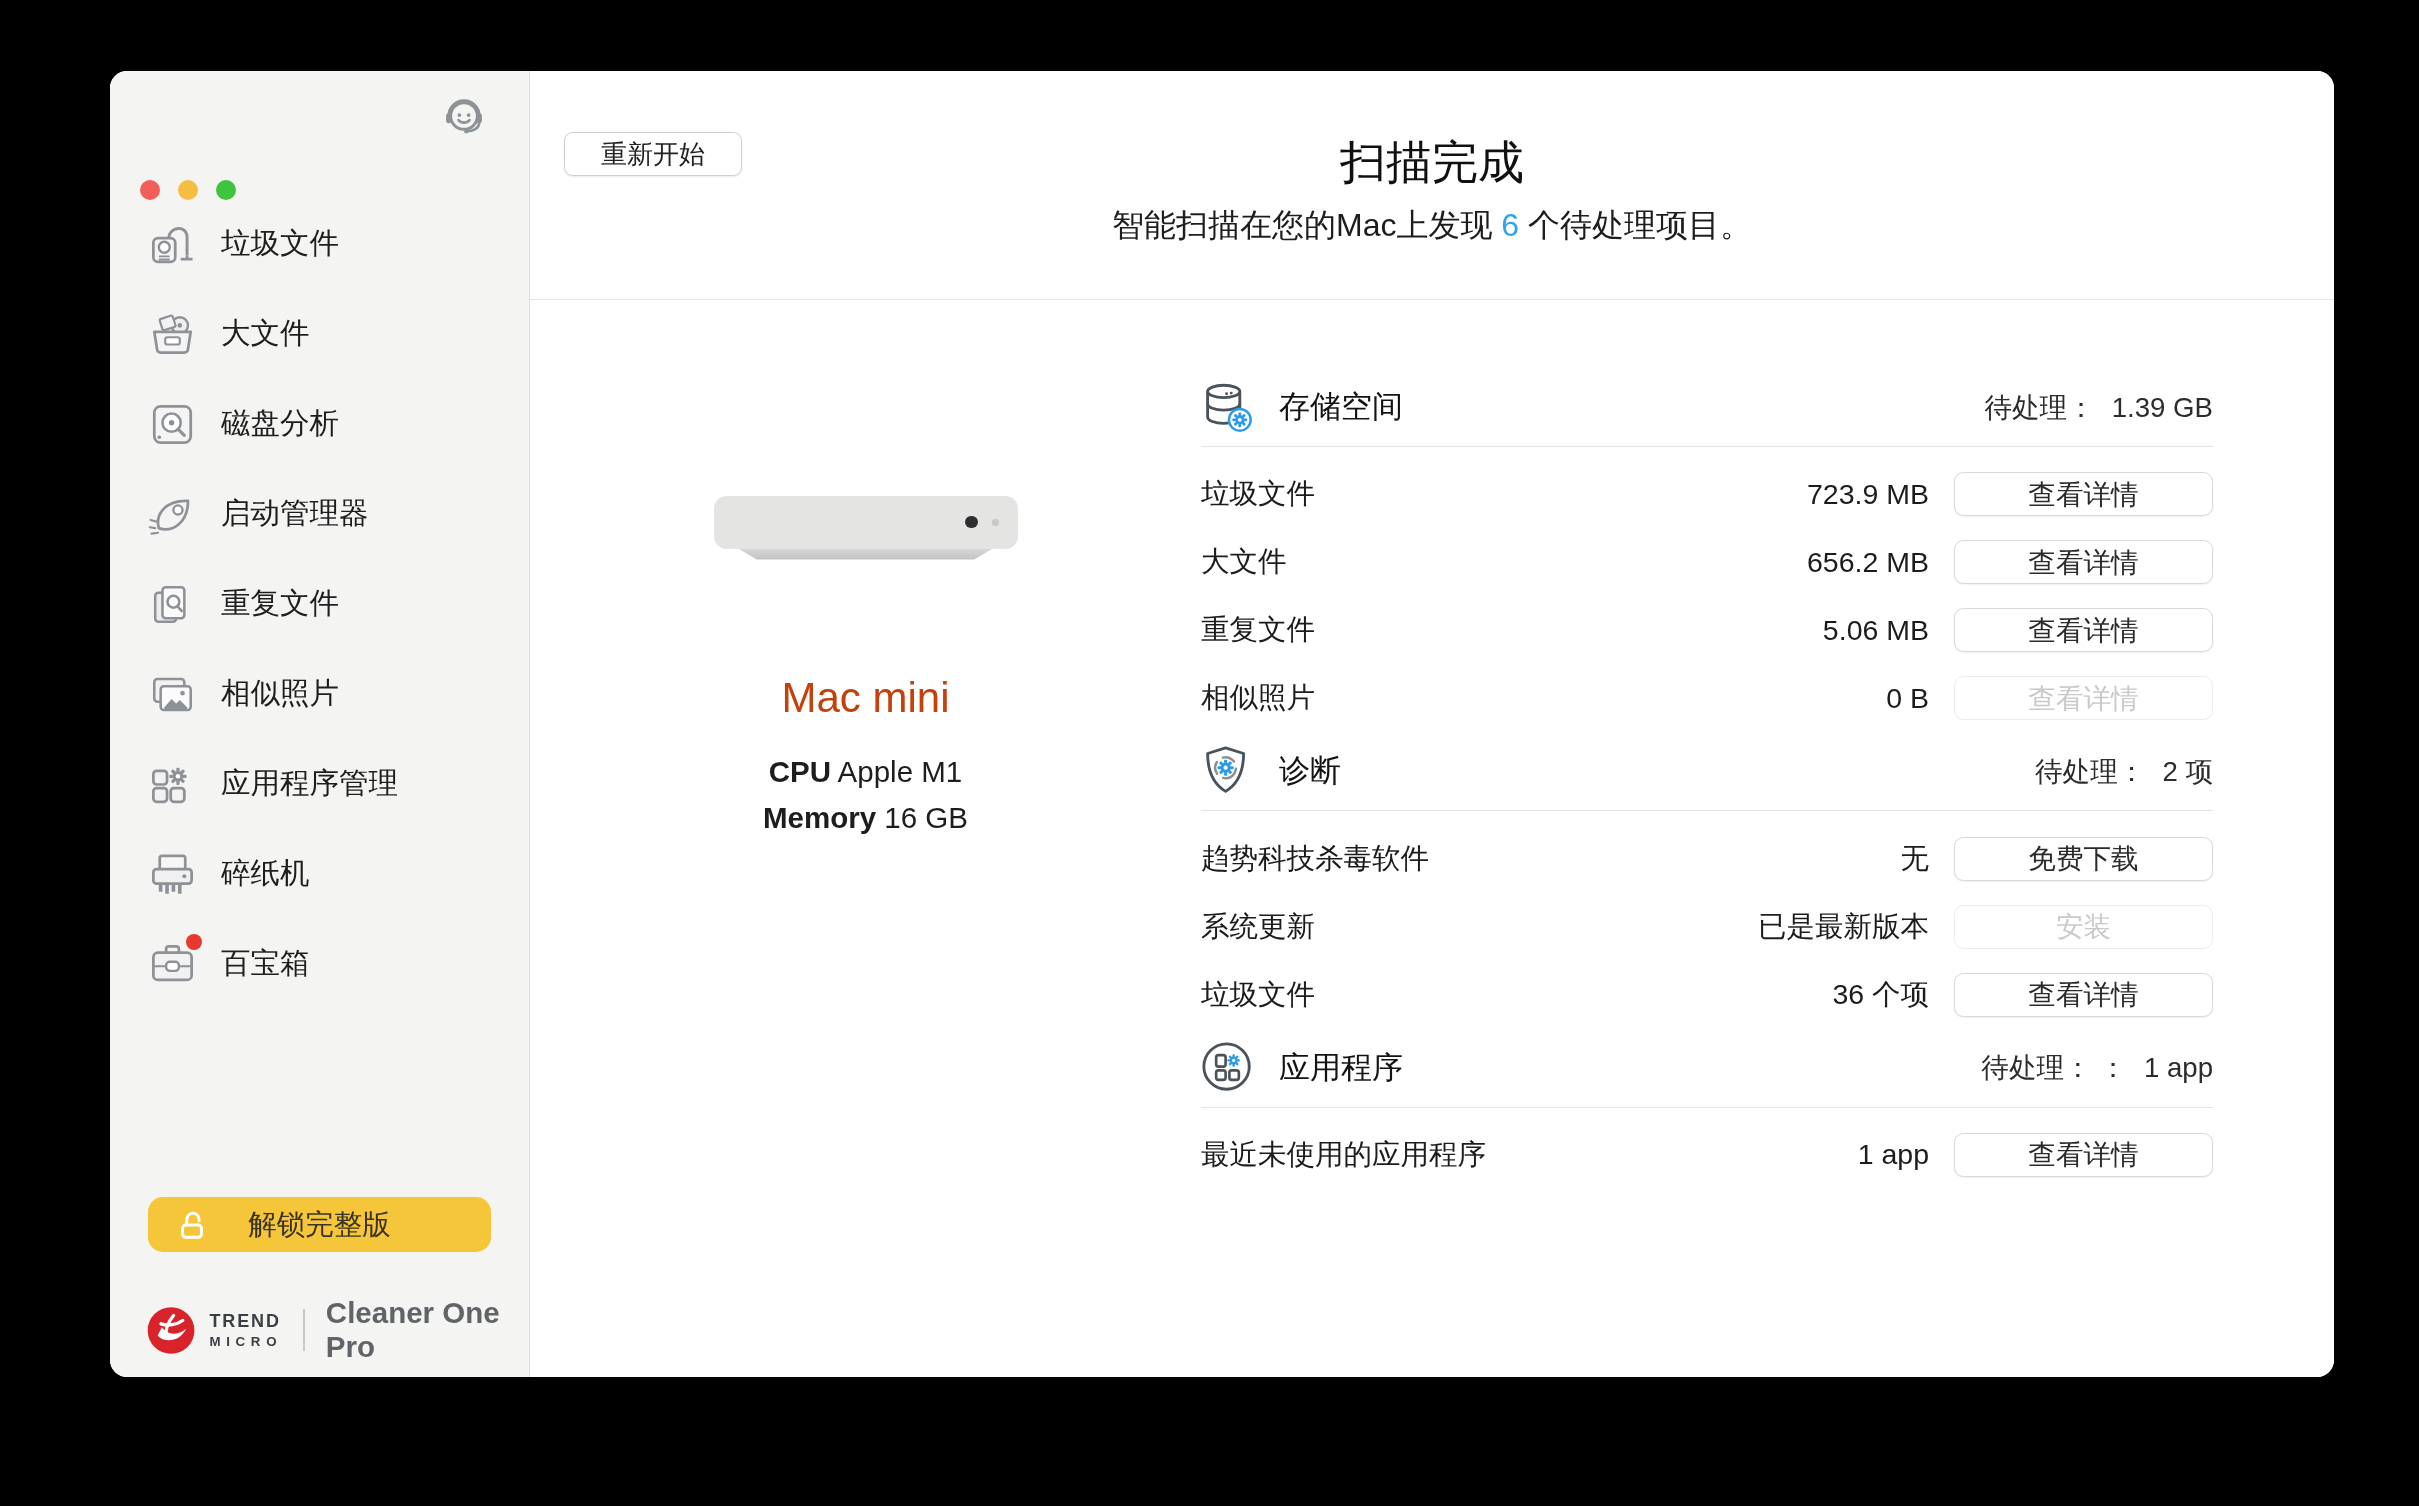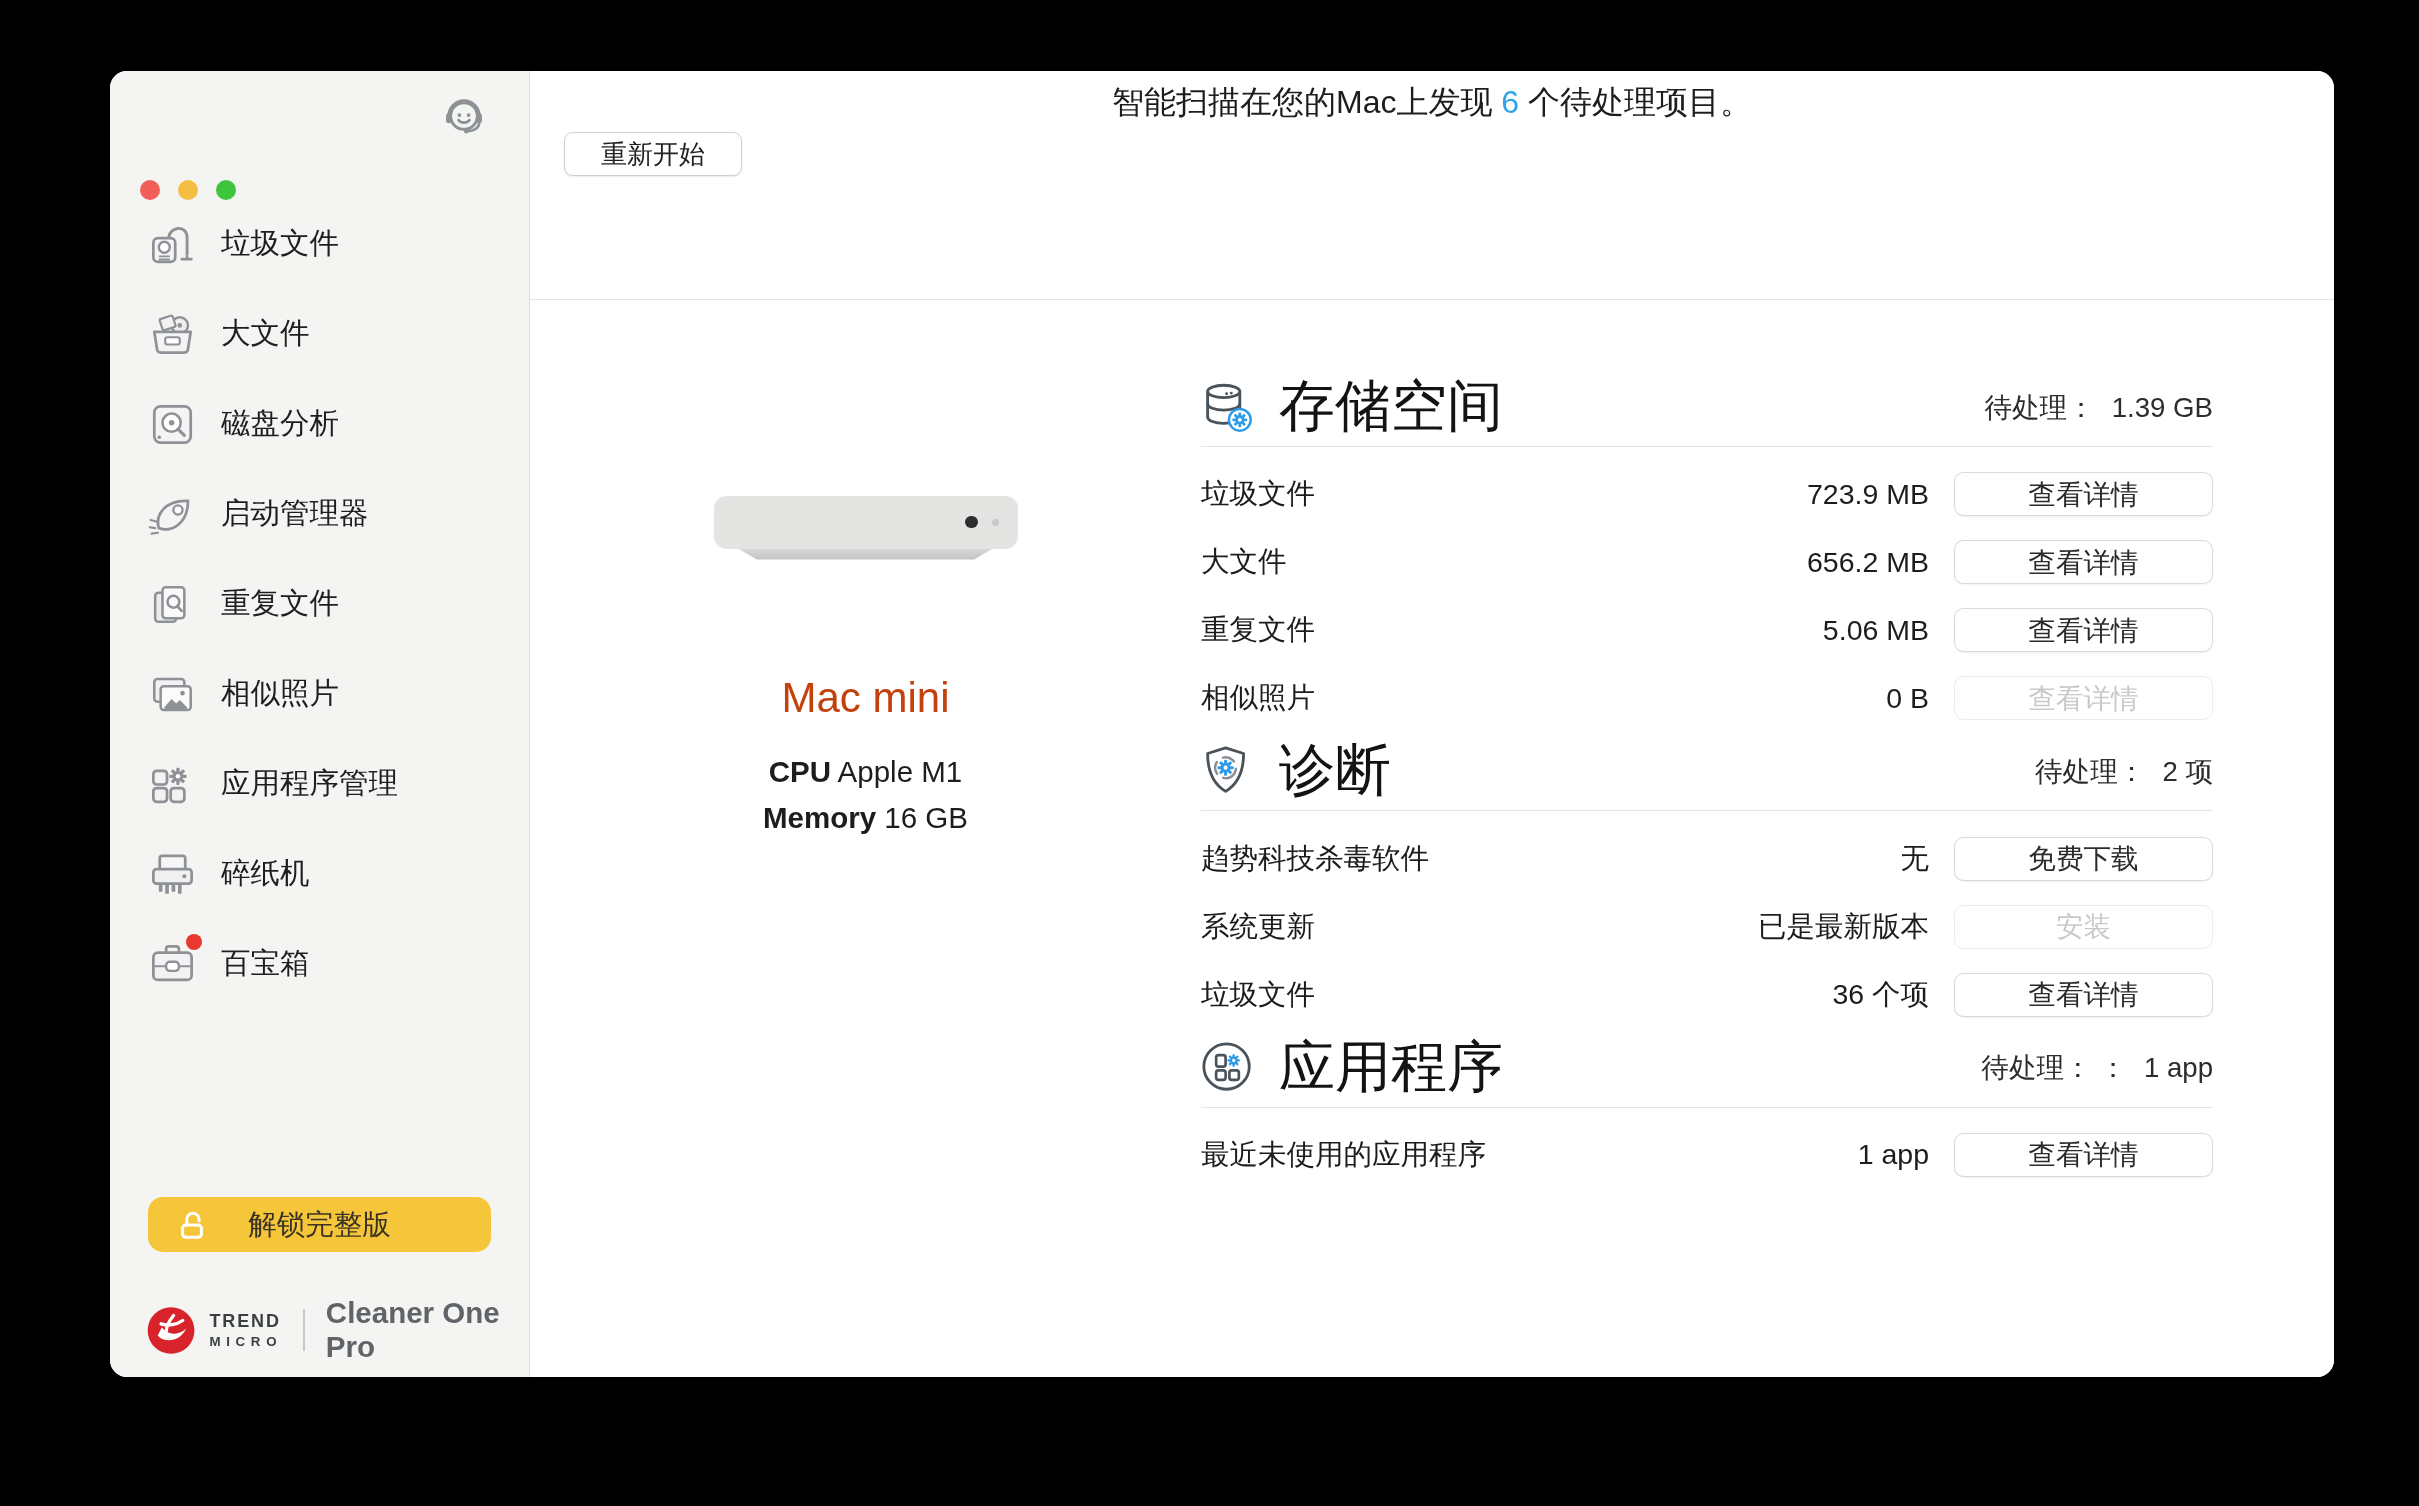--- a/index.html
+++ b/index.html
@@ -53,21 +53,21 @@
   .mac-body{margin-top:196px;width:304px;height:53px;background:#e4e4e3;border-radius:12.4px;position:relative;}
   .mac-led-dark{position:absolute;right:40px;top:20px;width:12.4px;height:12.4px;border-radius:50%;background:#2e2e30;}
   .mac-led-light{position:absolute;right:19px;top:23px;width:6.7px;height:6.7px;border-radius:50%;background:#c9c9c9;}
   .mac-base{width:253px;height:10.5px;background:linear-gradient(#d7d7d7,#c3c3c5);clip-path:polygon(0 0,100% 0,93% 100%,7% 100%);}
   .device-name{margin-top:114px;font-size:42px;color:#c2410c;}
   .device-specs{margin-top:27px;font-size:29.5px;color:#1d1d1f;line-height:46px;text-align:center;}
   .device-specs b{font-weight:bold;}
   .right-col{flex:1;padding:68px 121px 0 0;}
   .section-header{height:78px;display:flex;align-items:center;border-bottom:1.4px solid #e4e4e4;}
   .section-icon{width:53px;height:53px;margin-right:25px;flex-shrink:0;}
-  .section-title{font-size:56px;color:#131313;}
+  .section-title{font-size:31px;color:#131313;}
   .pending{margin-left:auto;font-size:27.6px;color:#2c2c2c;display:flex;gap:17px;align-items:baseline;}
   .section-rows{padding-top:13.3px;}
   .srow{height:68px;display:flex;align-items:center;}
   .row-label{font-size:28.5px;color:#1c1c1c;}
   .row-value{margin-left:auto;font-size:28.5px;color:#1c1c1c;}
   .action-btn{
     margin-left:25px;width:259px;height:44px;background:#fff;border:1.4px solid #d9d9d9;border-radius:9.5px;
     font-size:27.6px;color:#2b2b2b;font-family:inherit;box-shadow:0 1px 1.9px rgba(0,0,0,.06);flex-shrink:0;
   }
   .action-btn.disabled{color:#c9c9c9;border-color:#ececec;box-shadow:none;}
@@ -224,20 +224,21 @@
         <div class="brand-micro">MICRO</div>
       </span>
       <span class="brand-divider"></span>
       <span class="brand-product">Cleaner One Pro</span>
     </div>
   </aside>
 
   <section class="main">
     <header class="main-header">
       <button class="restart-button">重新开始</button>
+      <div class="scan-title">扫描完成</div>
       <div class="scan-subtitle"><span>智能扫描在您的Mac上发现 </span><span class="scan-count">6</span><span> 个待处理项目。</span></div>
     </header>
 
     <div class="content">
 
       <div class="left-col">
         <div class="mac-body">
           <span class="mac-led-dark"></span>
           <span class="mac-led-light"></span>
         </div>

